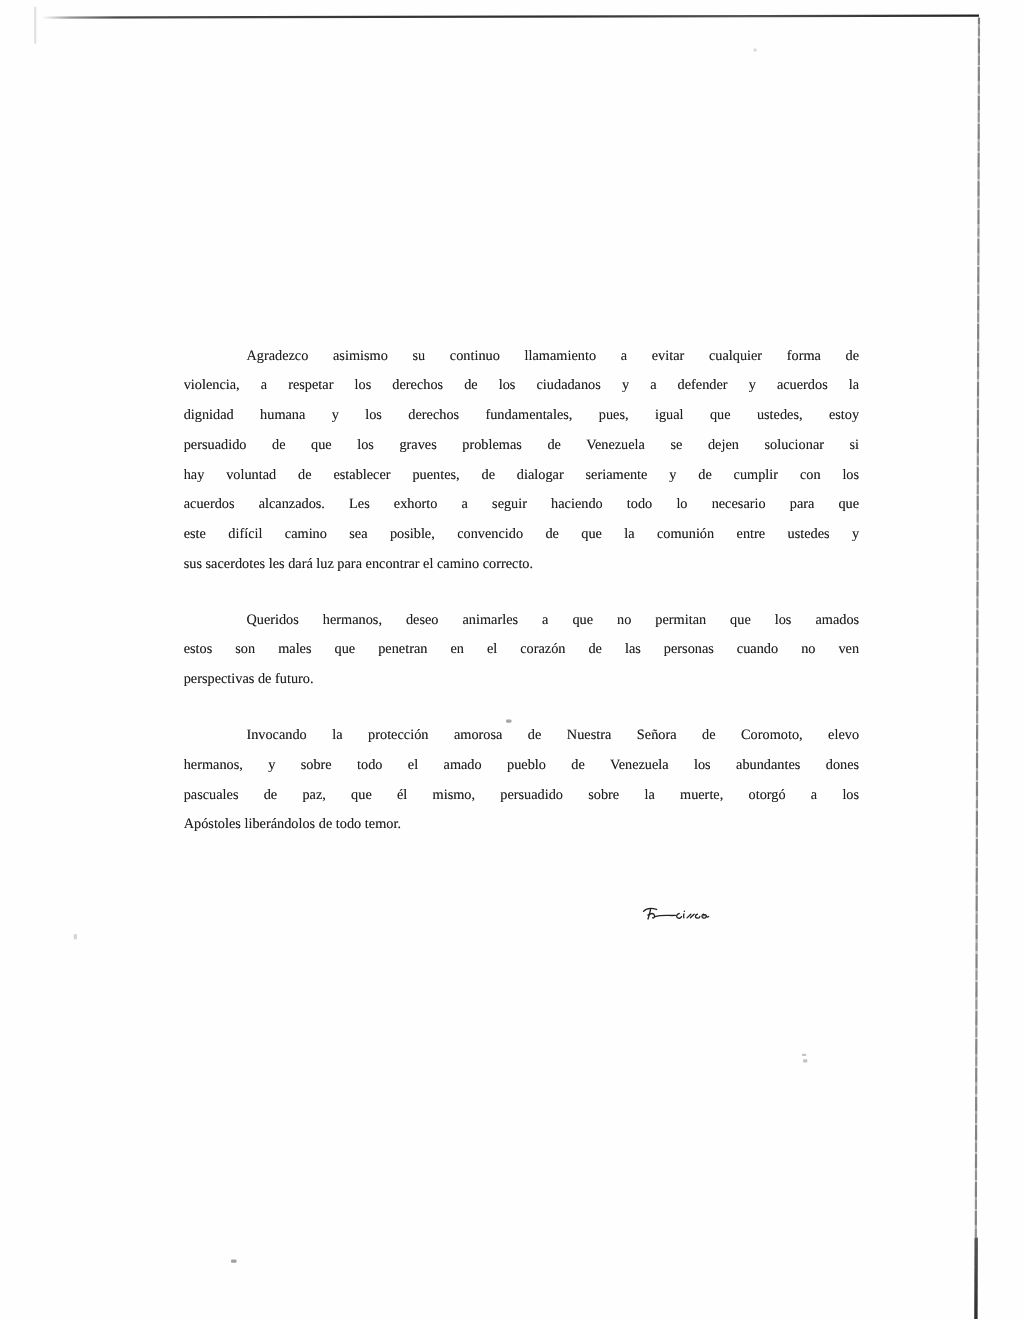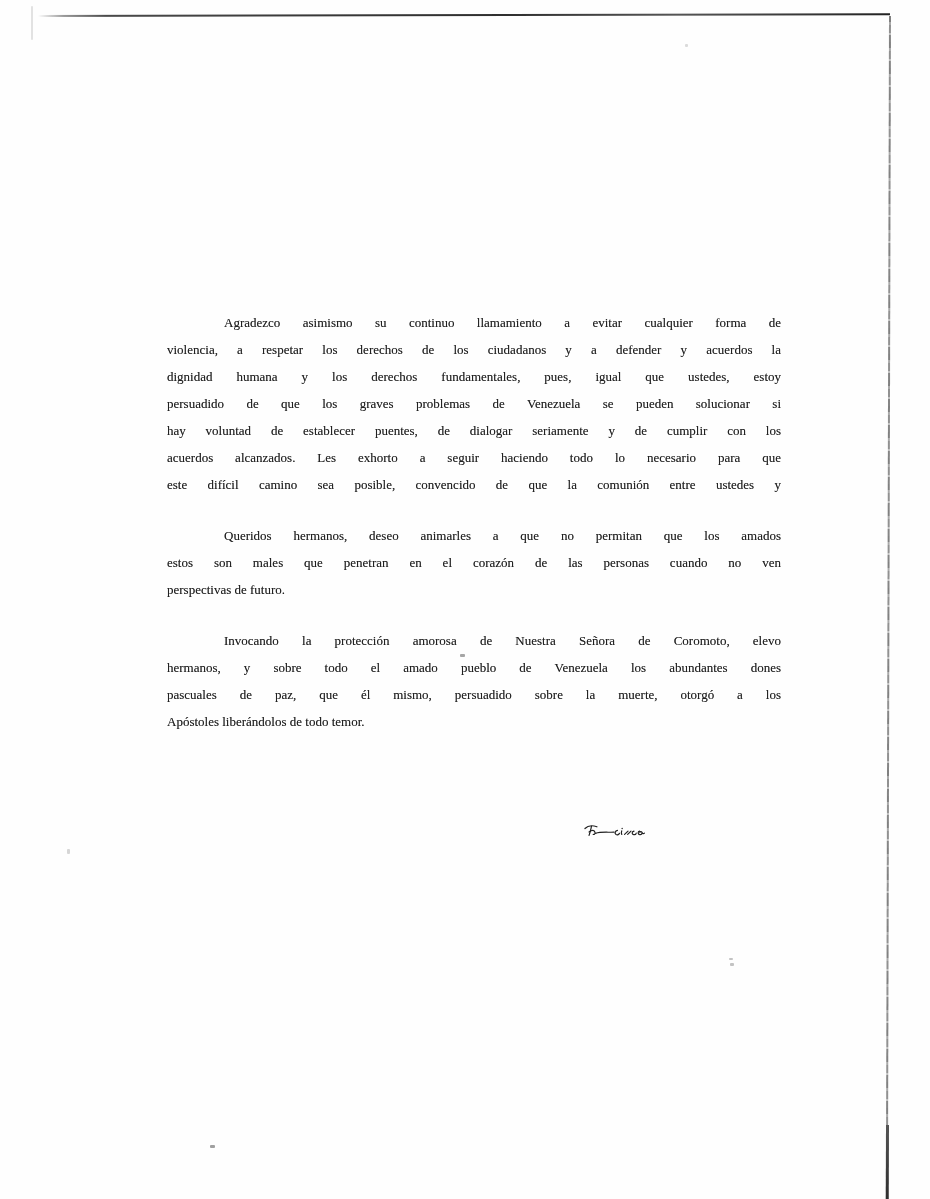--- a/index.html
+++ b/index.html
@@ -66,24 +66,25 @@
 <div class="smudge" style="left:729px;top:958px;width:4px;height:2px;opacity:.5;background:#888;"></div>
 <div class="smudge" style="left:730px;top:963px;width:4px;height:3px;opacity:.5;background:#888;"></div>
 <div class="smudge" style="left:210px;top:1145px;width:5px;height:3px;opacity:.7;background:#777;"></div>
 
 <div class="text-block">
 
   <div class="paragraph">
     <div class="line indent">Agradezco asimismo su continuo llamamiento a evitar cualquier forma de</div>
     <div class="line">violencia, a respetar los derechos de los ciudadanos y a defender y acuerdos la</div>
     <div class="line">dignidad humana y los derechos fundamentales, pues, igual que ustedes, estoy</div>
-    <div class="line">persuadido de que los graves problemas de Venezuela se pueden solucionar si</div>
+    <div class="line">persuadido de que los graves problemas de Venezuela se dejen solucionar si</div>
     <div class="line">hay voluntad de establecer puentes, de dialogar seriamente y de cumplir con los</div>
     <div class="line">acuerdos alcanzados. Les exhorto a seguir haciendo todo lo necesario para que</div>
     <div class="line">este difícil camino sea posible, convencido de que la comunión entre ustedes y</div>
+    <div class="line last">sus sacerdotes les dará luz para encontrar el camino correcto.</div>
   </div>
 
   <div class="paragraph">
     <div class="line indent">Queridos hermanos, deseo animarles a que no permitan que los amados</div>
     <div class="line">estos son males que penetran en el corazón de las personas cuando no ven</div>
     <div class="line last">perspectivas de futuro.</div>
   </div>
 
   <div class="paragraph">
     <div class="line indent">Invocando la protección amorosa de Nuestra Señora de Coromoto, elevo</div>

